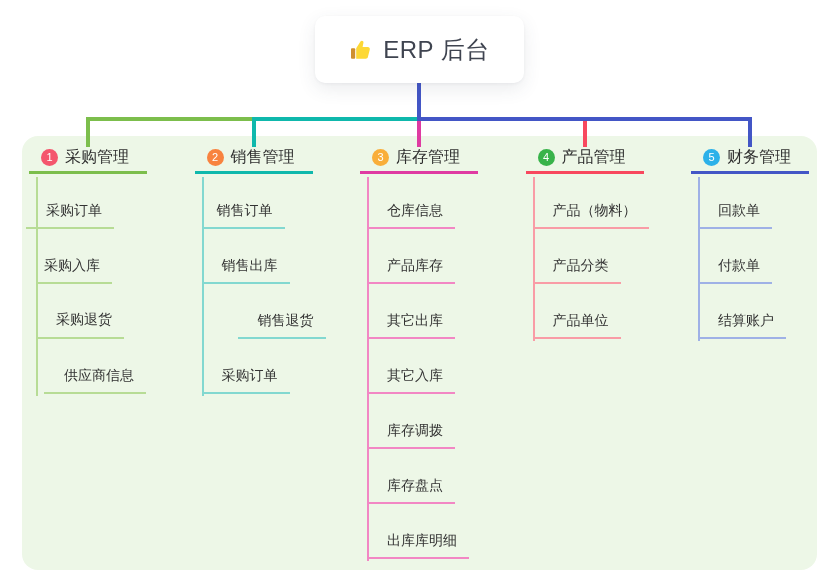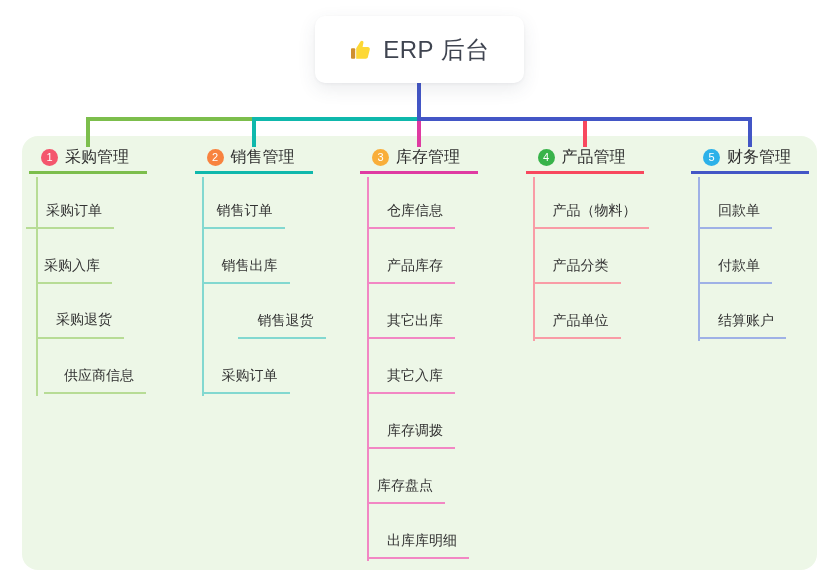--- a/index.html
+++ b/index.html
@@ -81,21 +81,21 @@
       <div class="branch-header" style="left: 360px; top: 143px; border-bottom-color: rgb(223, 59, 162);">
         <span class="badge" style="background: rgb(249, 174, 58);">3</span>
         <span class="branch-label">库存管理</span>
       </div>
       <div class="spine" style="left: 367px; top: 177px; height: 384px; background: rgb(242, 135, 196);"></div>
       <div class="child" style="left: 367px; top: 200px; border-bottom-color: rgb(242, 135, 196);">仓库信息</div>
       <div class="child" style="left: 367px; top: 255px; border-bottom-color: rgb(242, 135, 196);">产品库存</div>
       <div class="child" style="left: 367px; top: 310px; border-bottom-color: rgb(242, 135, 196);">其它出库</div>
       <div class="child" style="left: 367px; top: 365px; border-bottom-color: rgb(242, 135, 196);">其它入库</div>
       <div class="child" style="left: 367px; top: 420px; border-bottom-color: rgb(242, 135, 196);">库存调拨</div>
-      <div class="child" style="left: 367px; top: 475px; border-bottom-color: rgb(242, 135, 196); padding-left: 10px;">库存盘点</div>
+      <div class="child" style="left: 367px; top: 475px; border-bottom-color: rgb(242, 135, 196);">库存盘点</div>
       <div class="child" style="left: 367px; top: 530px; border-bottom-color: rgb(242, 135, 196);">出库库明细</div>
       <div class="branch-header" style="left: 525.5px; top: 143px; border-bottom-color: rgb(248, 72, 94);">
         <span class="badge" style="background: rgb(56, 179, 74);">4</span>
         <span class="branch-label">产品管理</span>
       </div>
       <div class="spine" style="left: 532.5px; top: 177px; height: 164px; background: rgb(249, 156, 166);"></div>
       <div class="child" style="left: 532.5px; top: 200px; border-bottom-color: rgb(249, 156, 166);">产品（物料）</div>
       <div class="child" style="left: 532.5px; top: 255px; border-bottom-color: rgb(249, 156, 166);">产品分类</div>
       <div class="child" style="left: 532.5px; top: 310px; border-bottom-color: rgb(249, 156, 166);">产品单位</div>
       <div class="branch-header" style="left: 691px; top: 143px; border-bottom-color: rgb(67, 86, 198);">

